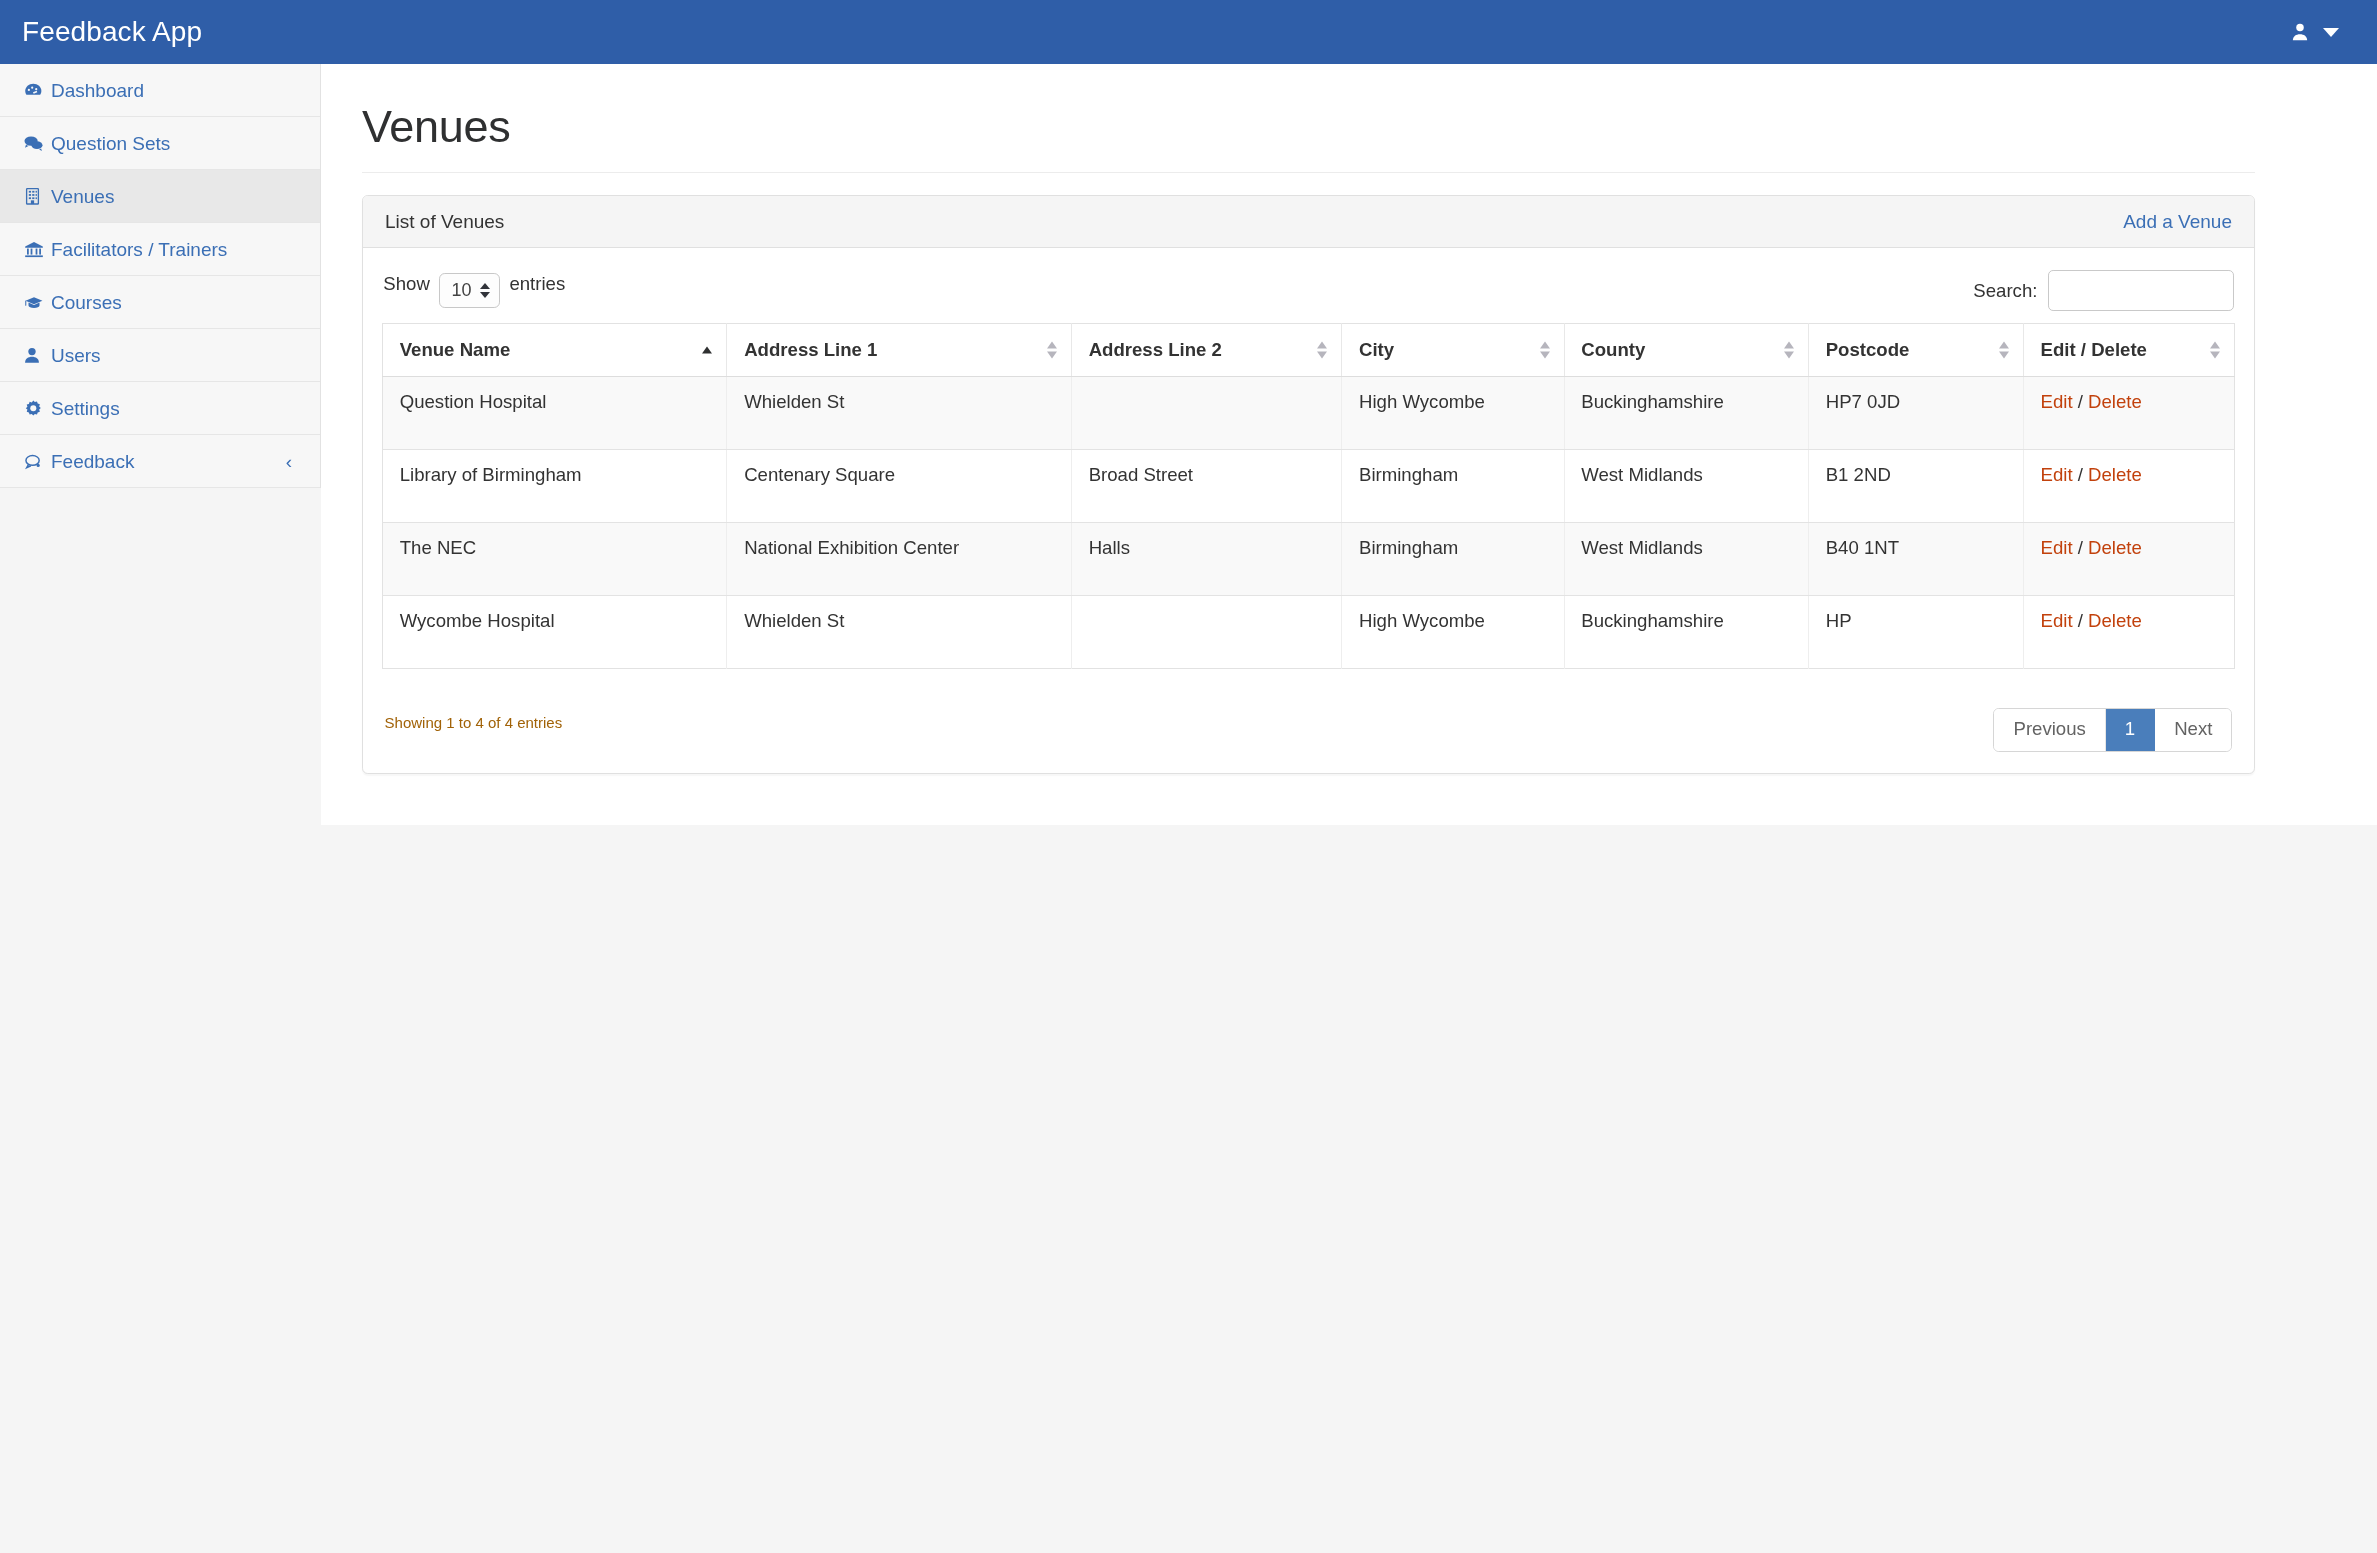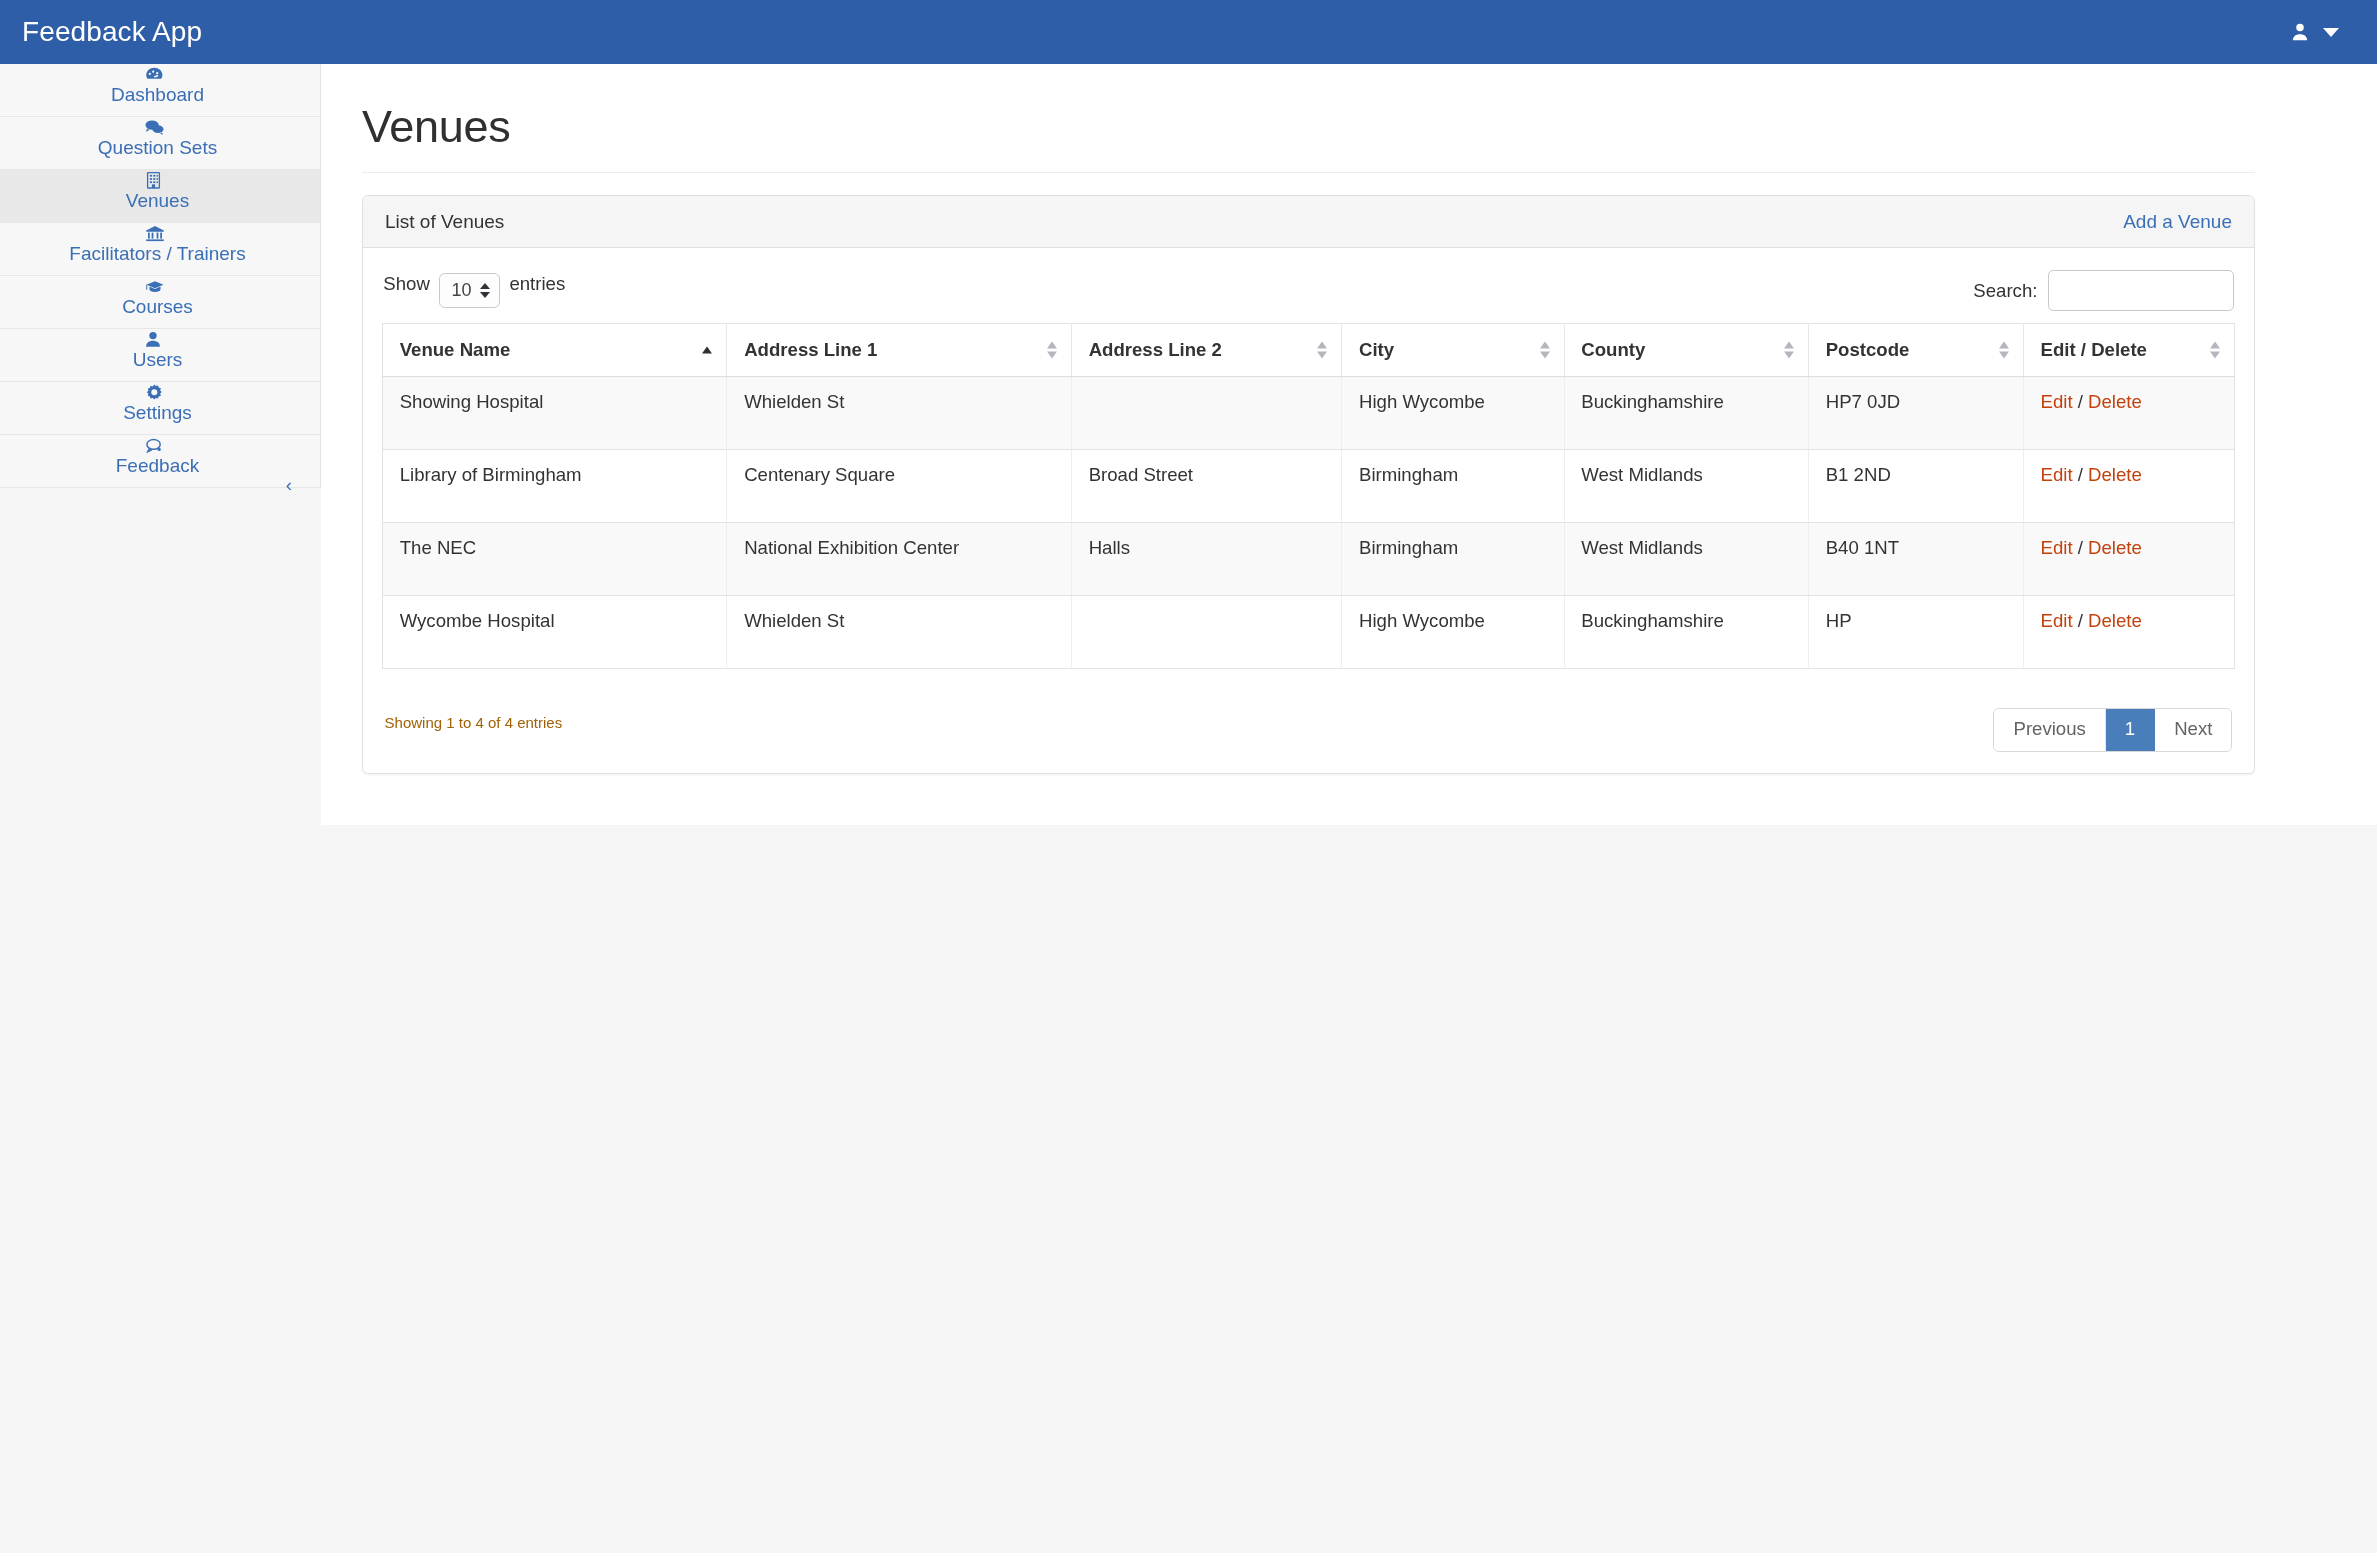--- a/index.html
+++ b/index.html
@@ -57,21 +57,20 @@
   .nav-item {
     display: flex;
     align-items: center;
     height: 53px;
     padding: 0 28px 0 23px;
     border-bottom: 0.6px solid #e6e6e6;
     color: #3b6fb5;
     font-size: 19px;
     cursor: pointer;
     position: relative;
-    flex-direction: column;
   }
   .nav-item.active { background: #e8e8e8; }
   .nav-item .nav-ico {
     width: 28px;
     min-width: 28px;
     display: inline-flex;
     align-items: center;
     justify-content: flex-start;
     color: #3b6fb5;
   }
@@ -516,21 +515,21 @@
                   <span class="sort-icon">
                       <span class="a"></span>
                       <span class="b"></span>
                     </span>
                 </th>
               </tr>
             </thead>
             <tbody>
 
               <tr class="odd">
-                <td>Showing Hospital</td>
+                <td>Question Hospital</td>
                 <td>Whielden St</td>
                 <td></td>
                 <td>High Wycombe</td>
                 <td>Buckinghamshire</td>
                 <td>HP7 0JD</td>
                 <td>
                   <a class="cell-link">Edit</a>
                   <span class="cell-sep">/</span>
                   <a class="cell-link">Delete</a>
                 </td>

